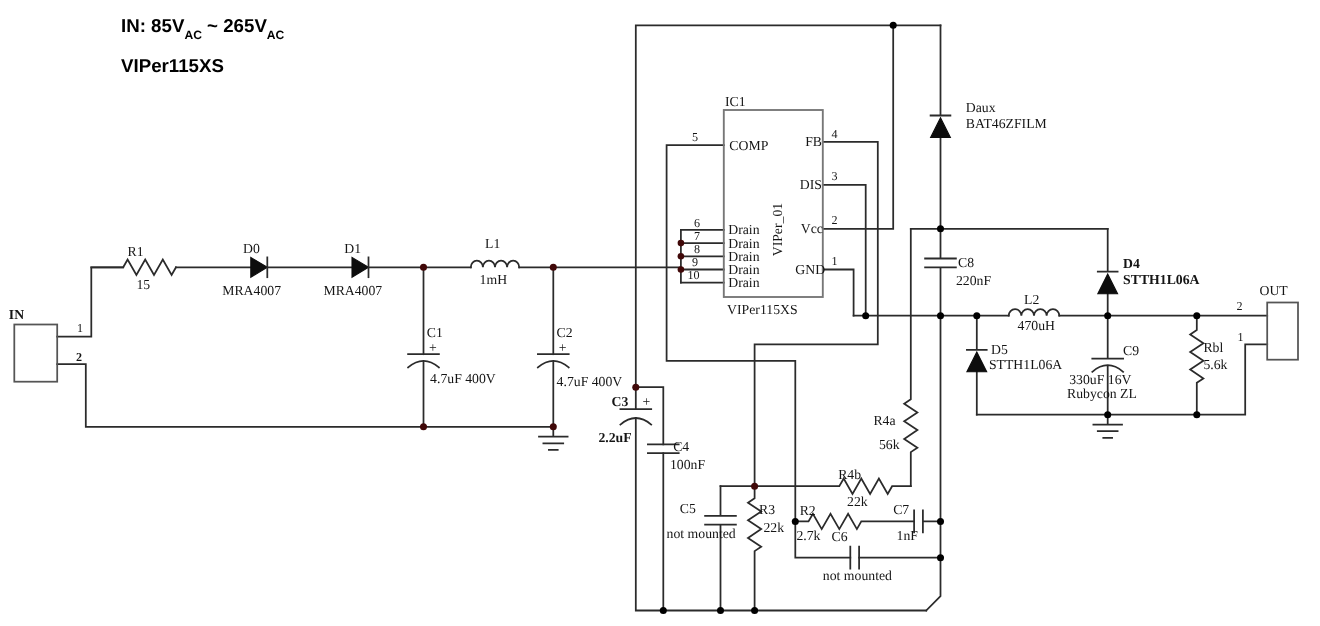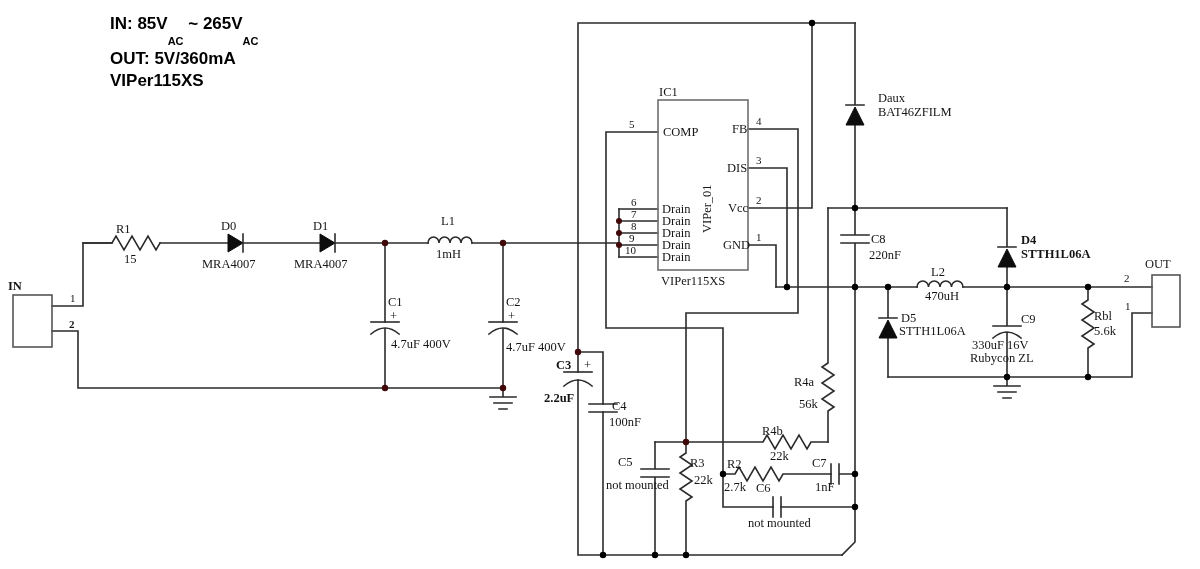--- a/index.html
+++ b/index.html
@@ -3,21 +3,21 @@
 <meta charset="utf-8">
 <style>
   html,body{margin:0;padding:0;background:#ffffff;}
   #stage{position:relative;width:1200px;height:569px;background:#fff;overflow:hidden;
          font-family:"Liberation Serif", serif;}
   #titleblock{position:absolute;left:110px;top:8px;color:#000;
               font-family:"Liberation Sans", sans-serif;font-weight:bold;font-size:17px;}
   #titleblock .line1{margin:6px 0 14px 0;}
   #titleblock .line2{margin:0 0 2px 0;}
   #titleblock .line3{margin:0;}
-  #titleblock sub{font-size:11px;position:relative;top:12px;font-weight:bold;}
+  #titleblock sub{font-size:11px;position:relative;top:2px;font-weight:bold;}
   svg{position:absolute;left:0;top:0;}
   .w{stroke:#2b2b2b;stroke-width:1.6;fill:none;stroke-linecap:square;}
   .box{stroke:#555;stroke-width:1.6;fill:none;}
   .icbox{stroke:#777;stroke-width:1.7;fill:none;}
   .tri{fill:#0d0d0d;stroke:#0d0d0d;stroke-width:1;}
   .lbl{font-family:"Liberation Serif", serif;font-size:12.5px;fill:#151515;}
   .pn{font-family:"Liberation Serif", serif;font-size:11px;fill:#151515;}
   .b{font-weight:bold;}
 </style>
 </head>
@@ -289,17 +289,16 @@
           <circle cx="1088" cy="377" r="3.2"></circle>
         <circle cx="603" cy="555" r="3.2"></circle>
           <circle cx="655" cy="555" r="3.2"></circle>
         <circle cx="686" cy="555" r="3.2"></circle>
       </g>
     </g>
   </svg>
 
   <div id="titleblock">
     <div class="line1"><span>IN: 85V</span><sub>AC</sub><span> ~ 265V</span><sub>AC</sub></div>
-    <div class="line2">OUT: 5V/360mA</div>
     <div class="line3">VIPer115XS</div>
   </div>
 
 </div>
 
 </body></html>

